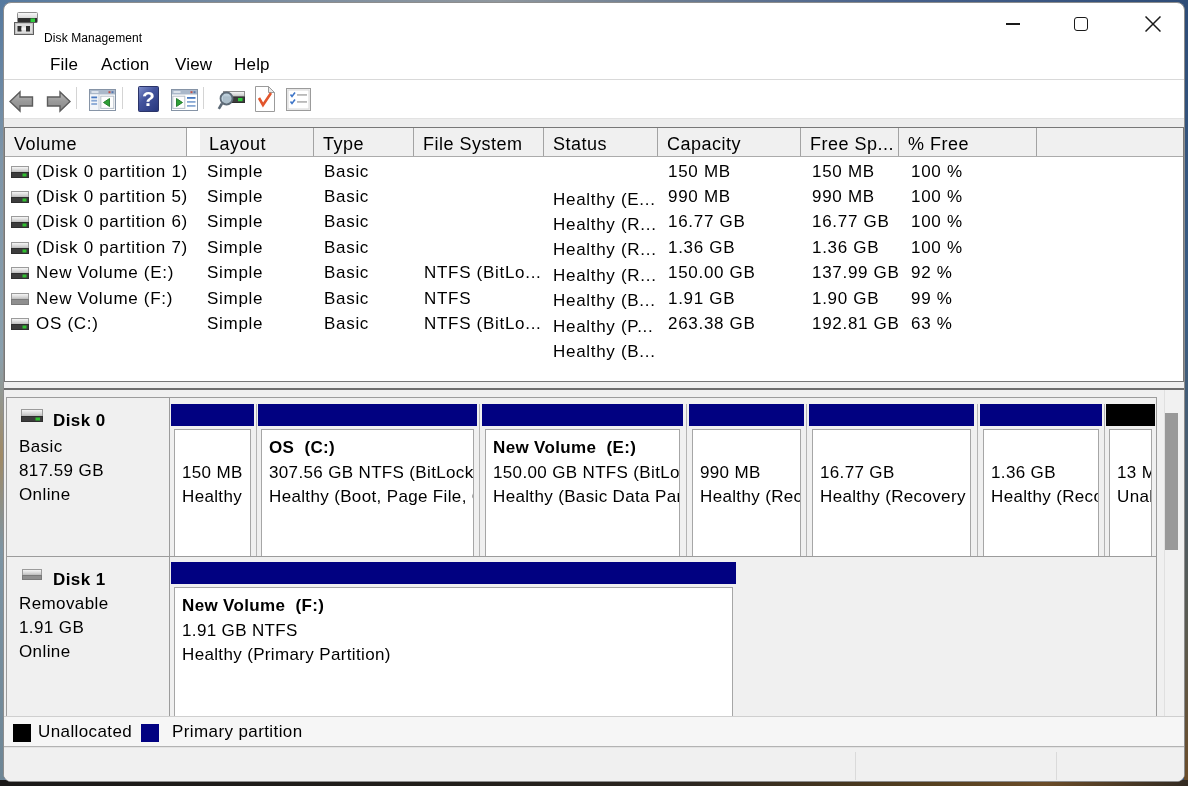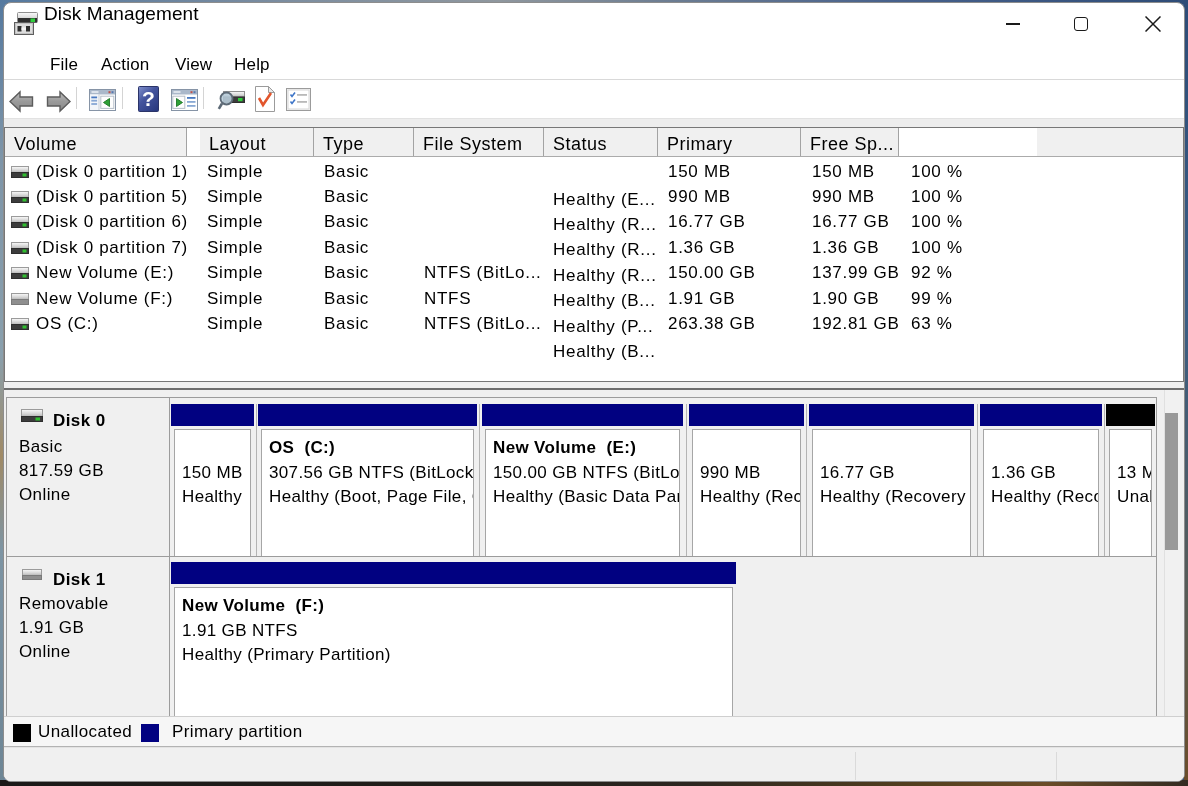--- a/index.html
+++ b/index.html
@@ -10,21 +10,21 @@
   background:linear-gradient(90deg,#55799f 0%,#7d8ea0 25%,#8f979e 42%,#6f7f93 55%,#47618c 75%,#2e4c77 100%); }
 #edge-left { left:0; top:0; width:4px; height:786px;
   background:linear-gradient(180deg,#55799f 0%,#7e95a8 20%,#8aa0ad 45%,#a08a66 58%,#7e95a4 70%,#6d8595 100%); }
 #edge-right { left:1184px; top:0; width:4px; height:786px;
   background:linear-gradient(180deg,#2e4c77 0%,#3a5d84 40%,#5a5a50 80%,#6b4c28 100%); }
 #edge-bottom { left:0; top:780px; width:1188px; height:6px;
   background:linear-gradient(90deg,#1b1918 0%,#211e1a 38%,#2c2620 58%,#55401f 78%,#6b4c28 88%,#332b22 100%); }
 #win { left:3px; top:2px; width:1182px; height:780px; background:#fff;
   border:1px solid #8d8d8d; border-radius:8px; overflow:hidden; }
 
-#title-text { left:40px; top:0; font-size:19px; letter-spacing:0.1px; }
+#title-text { left:40px; top:28px; font-size:12px; letter-spacing:0.1px; }
 #cap-min { left:1002px; top:20px; width:14px; height:1.5px; background:#1a1a1a; }
 #cap-max { left:1070px; top:14px; width:14px; height:14px; border:1.5px solid #1a1a1a; border-radius:3px; }
 #cap-close { left:1141px; top:13px; width:16px; height:16px; }
 
 .menu { top:52px; font-size:17px; letter-spacing:0.2px;margin-left:32px; }
 #menu-sep { left:0; top:76px; width:1182px; height:1px; background:#d9d9d9; }
 
 .tbsep { top:84px; width:1px; height:22px; background:#d4d4d4; }
 
 #list { left:0; top:124px; width:1180px; height:255px; background:#fff; border:1px solid #777777; }
@@ -186,22 +186,23 @@
     <rect x="11" y="6" width="10" height="1.8" fill="#b9b9b9"></rect>
     <rect x="11" y="13" width="10" height="1.8" fill="#b9b9b9"></rect>
   </svg>
 
   <div id="list" class="abs">
     <div class="abs hcell" style="left:0;width:182px">Volume</div>
     <div class="abs hcell" style="left:195px;width:114px">Layout</div>
     <div class="abs hcell" style="left:309px;width:100px">Type</div>
     <div class="abs hcell" style="left:409px;width:130px">File System</div>
     <div class="abs hcell" style="left:539px;width:114px">Status</div>
-    <div class="abs hcell" style="left:653px;width:143px">Primary</div>
+    <div class="abs hcell" style="left:653px;width:143px">Capacity</div>
     <div class="abs hcell" style="left:796px;width:98px">Free Sp...</div>
+    <div class="abs hcell" style="left:894px;width:138px">% Free</div>
     <div class="abs hcell" style="left:1032px;width:146px;border-right:none"></div>
     <div id="hdr-bottom" class="abs"></div>
     <div class="abs lrow" style="top:31px">
         <svg class="rowicon" width="18" height="12">
           <use href="#dico"></use>
         </svg>
         <span class="c0">(Disk 0 partition 1)</span>
         <span class="c1">Simple</span>
         <span class="c2">Basic</span>
         <span class="c4">Healthy (E...</span>

